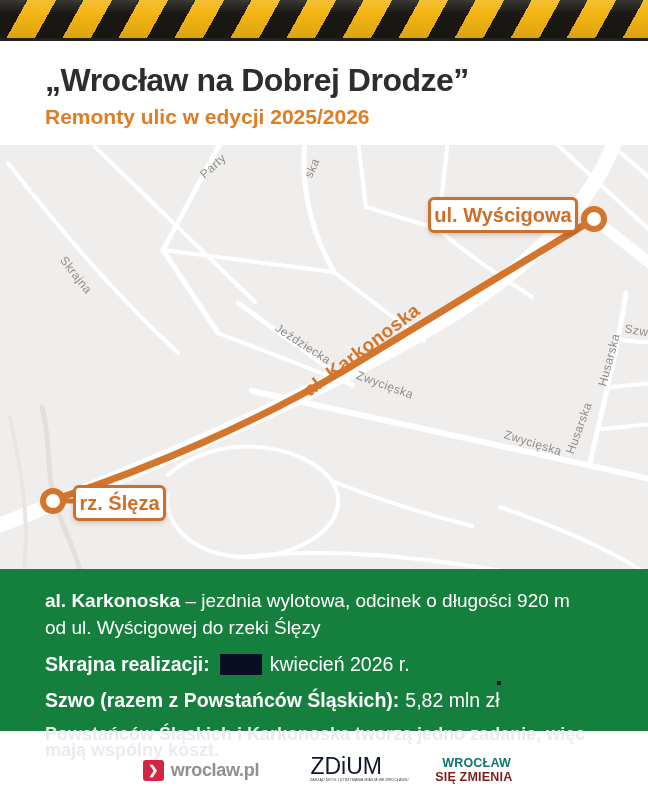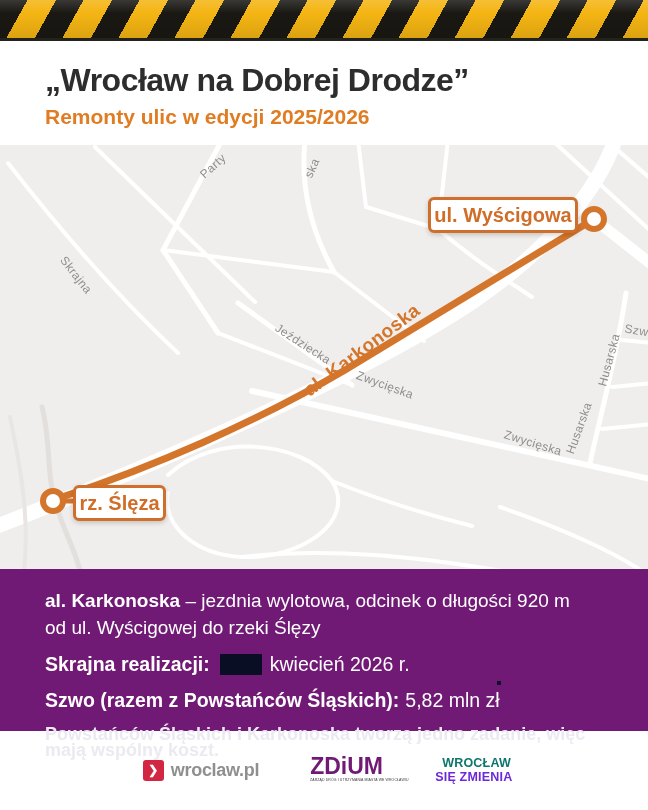--- a/index.html
+++ b/index.html
@@ -36,47 +36,47 @@
     transform:translate(-50%,-50%) rotate(-37deg);
     color:#d4752c;font-size:19px;font-weight:800;letter-spacing:.3px;}
   .mlabel{position:absolute;box-sizing:border-box;background:#fff;border:3px solid #cf6f2b;
     border-radius:6px;color:#d06e28;font-size:20px;font-weight:800;text-align:center;
     white-space:nowrap;box-shadow:0 2px 5px rgba(0,0,0,.18);}
   .mlabel-a{left:428px;top:52px;width:150px;height:36px;line-height:31px;}
   .mlabel-b{left:73px;top:340px;width:93px;height:36px;line-height:31px;}
 
   
   .panel{position:relative;width:648px;height:162px;box-sizing:border-box;
-    background:#701a75;color:#fff;padding:18px 40px 0 45px;}
+    background:#15803d;color:#fff;padding:18px 40px 0 45px;}
   .panel p{margin:0;}
   .pmain{font-size:19px;line-height:27px;font-weight:400;}
   .pmain b,.pline b{font-weight:700;}
   .pline{margin-top:11px !important;font-size:19.5px;line-height:25px;}
   .pval{font-weight:400;}
   .redact{display:inline-block;width:42px;height:21px;background:#0a0e24;
     vertical-align:-4px;margin:0 8px 0 10px;}
   .gap{display:inline-block;width:6px;}
   .pfoot{margin-top:13px !important;font-size:18px;line-height:16px;color:#eceaf1;font-weight:700;}
   .panel-dot{position:absolute;left:497px;top:112px;width:4px;height:4px;background:#0c1130;}
 
   
   .footer{height:79px;background:#fff;display:flex;align-items:center;justify-content:center;gap:51px;}
   .logo-wroclawpl{display:flex;align-items:center;gap:7px;}
   .wpl-box{width:21px;height:21px;border-radius:3px;background:#d22742;color:#fff;
     font-size:12px;font-weight:700;text-align:center;line-height:21px;}
   .wpl-text{font-size:18px;font-weight:700;color:#8f8f8f;letter-spacing:-.3px;}
   .logo-zdium{text-align:center;width:72px;}
-  .zdium-word{font-size:23px;line-height:23px;font-weight:700;color:#701a75;letter-spacing:0;}
+  .zdium-word{font-size:23px;line-height:23px;font-weight:400;color:#0f172a;letter-spacing:0;}
   .zdium-caption{display:block;width:144px;font-size:7px;line-height:8px;color:#3a3a3a;
     white-space:nowrap;transform:scale(.5);transform-origin:0 0;letter-spacing:.2px;}
   .logo-wsz{width:72px;}
   .wsz-l1{margin-left:9px;font-size:12.5px;line-height:13px;font-weight:800;color:#0f766e;letter-spacing:.2px;white-space:nowrap;}
   .wsz-l2{display:flex;align-items:center;margin-top:1px;}
   .wsz-bar{width:3px;height:12px;background:#1e3d8f;margin-right:2px;}
-  .wsz-l2 span{font-size:12.5px;line-height:13px;font-weight:800;color:#6d28d9;letter-spacing:.2px;white-space:nowrap;}
+  .wsz-l2 span{font-size:12.5px;line-height:13px;font-weight:800;color:#7f1d1d;letter-spacing:.2px;white-space:nowrap;}
 </style>
 </head>
 <body>
 
 <div class="page">
 
   <div class="hazard"></div>
 
   <div class="header">
     <h1 class="title">„Wrocław na Dobrej Drodze”</h1>

